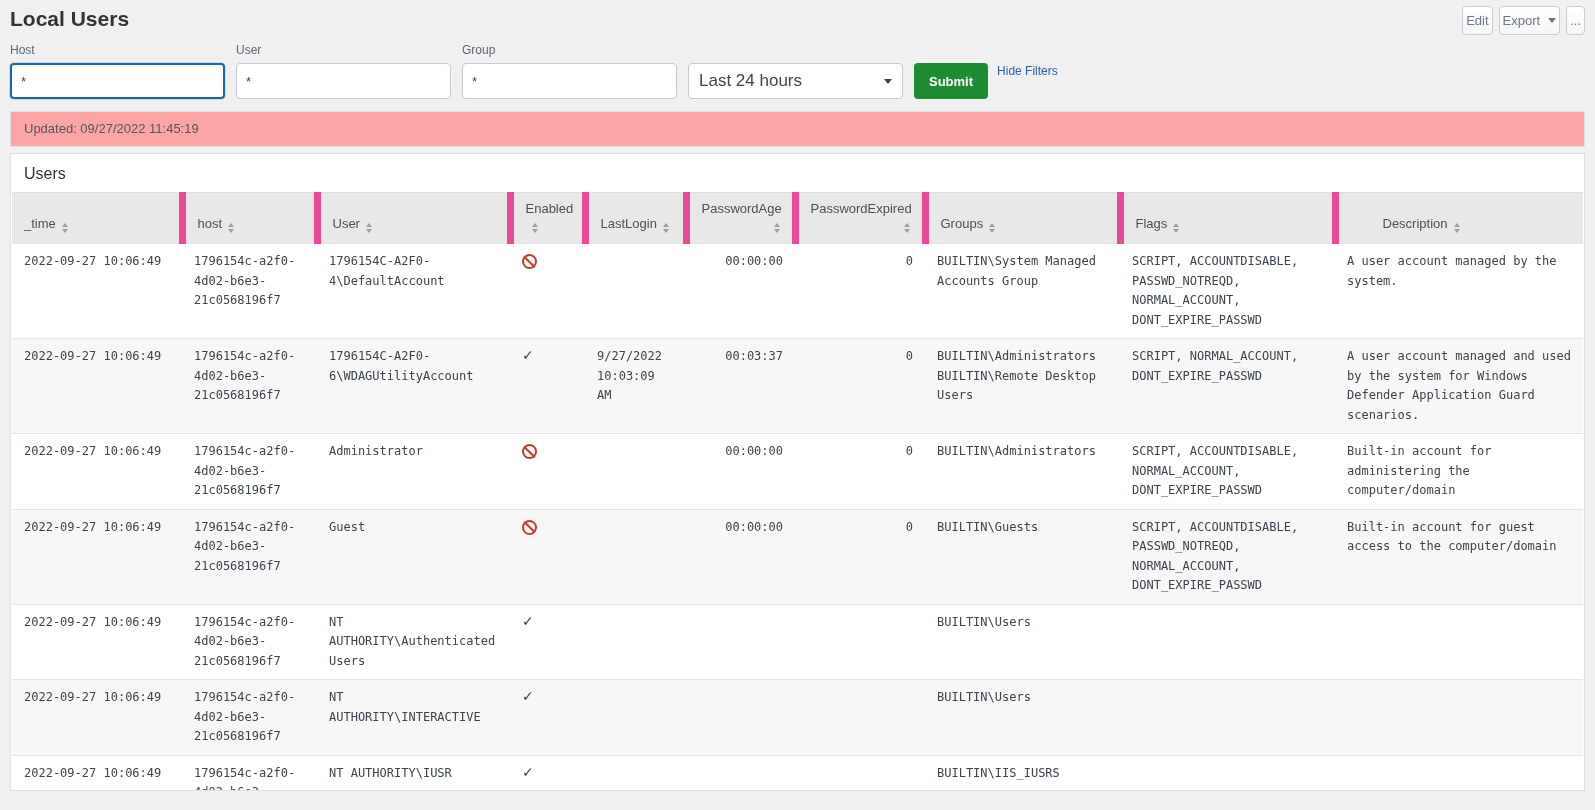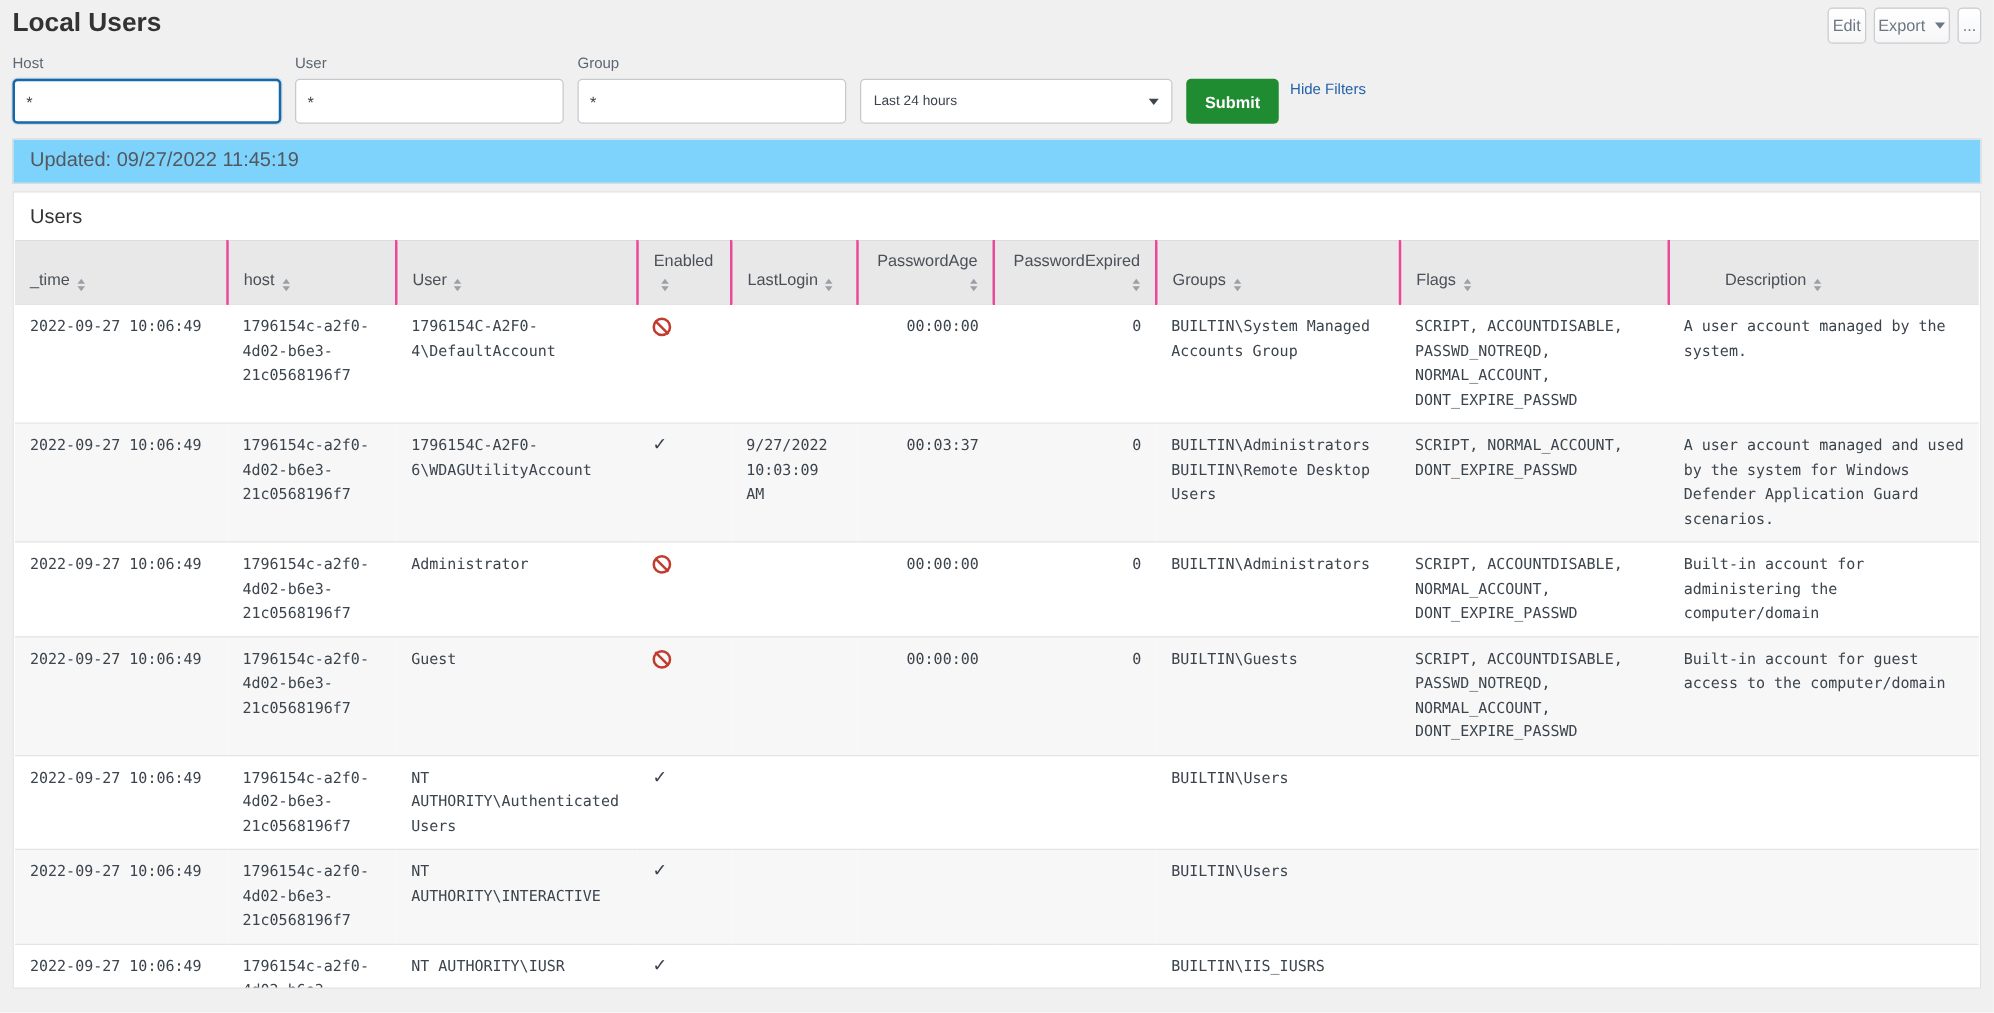--- a/index.html
+++ b/index.html
@@ -27,44 +27,44 @@
   
   .filters{display:flex;align-items:flex-end;margin-top:8px;}
   .filter{display:flex;flex-direction:column;margin-right:11px;}
   .filter label{font-size:12px;color:#5c6773;margin-bottom:6px;}
   .filter input{
     width:215px;height:36px;box-sizing:border-box;border:1px solid #c5c9ce;border-radius:4px;
     padding:0 9px;font-size:13px;color:#3c444d;font-family:inherit;background:#fff;outline:none;
   }
   .filter input.focused{border:2px solid var(--focus-blue,#1668a8);box-shadow:0 0 0 1px rgba(22,104,168,.15);}
   .select{
-    width:250px;height:36px;box-sizing:border-box;border:1px solid #c5c9ce;border-radius:4px;background:#fff;
-    display:flex;align-items:center;justify-content:space-between;padding:0 10px;font-size:11px;color:#3c444d;
+    width:215px;height:36px;box-sizing:border-box;border:1px solid #c5c9ce;border-radius:4px;background:#fff;
+    display:flex;align-items:center;justify-content:space-between;padding:0 10px;font-size:17px;color:#3c444d;
     cursor:pointer;margin-right:11px;
   }
   .select .caret-down{border-top-color:#3c444d;margin-left:8px;}
   .submit-btn{
     height:36px;padding:0 15px;border:none;border-radius:4px;background:var(--submit-green,#1f8c32);
     color:#fff;font-size:13px;font-weight:700;cursor:pointer;font-family:inherit;margin-right:9px;
   }
   .hide-filters{font-size:12px;color:var(--link-blue,#2662a9);text-decoration:none;cursor:pointer;align-self:center;}
 
   
   .updated-bar{
-    margin-top:12px;background:#7dd3fc;border:1px solid #e0e0e0;
-    height:34px;line-height:34px;padding-left:13px;font-size:16px;color:#53585f;
+    margin-top:12px;background:#fca5a5;border:1px solid #e0e0e0;
+    height:34px;line-height:34px;padding-left:13px;font-size:13px;color:#53585f;
   }
 
   
   .panel{margin-top:6px;background:#fff;border:1px solid #e0e0e0;height:636px;overflow:hidden;}
   .panel-title{font-size:16px;color:#333;padding:11px 13px 9px;}
 
   table{border-collapse:collapse;table-layout:fixed;width:1571px;margin:0 1px;}
   thead th{
-    background:#e8e8e8;border-right:2px solid #ec4899;border-top:1px solid #ddd;
+    background:#e8e8e8;border-right:7px solid #ec4899;border-top:1px solid #ddd;
     font-size:13px;font-weight:400;color:#4a5057;text-align:left;vertical-align:bottom;
     padding:8px 12px 10px;cursor:pointer;
   }
   thead th:last-child{border-right:none;padding-left:44px;}
   thead th.align-right{text-align:right;}
   .sort-icon{display:inline-flex;flex-direction:column;gap:2px;margin-left:6px;vertical-align:1px;}
   .sort-icon i{display:block;width:0;height:0;border-left:3.5px solid transparent;border-right:3.5px solid transparent;}
   .sort-icon .up{border-bottom:4px solid #9aa0a6;}
   .sort-icon .down{border-top:4px solid #9aa0a6;}
 

